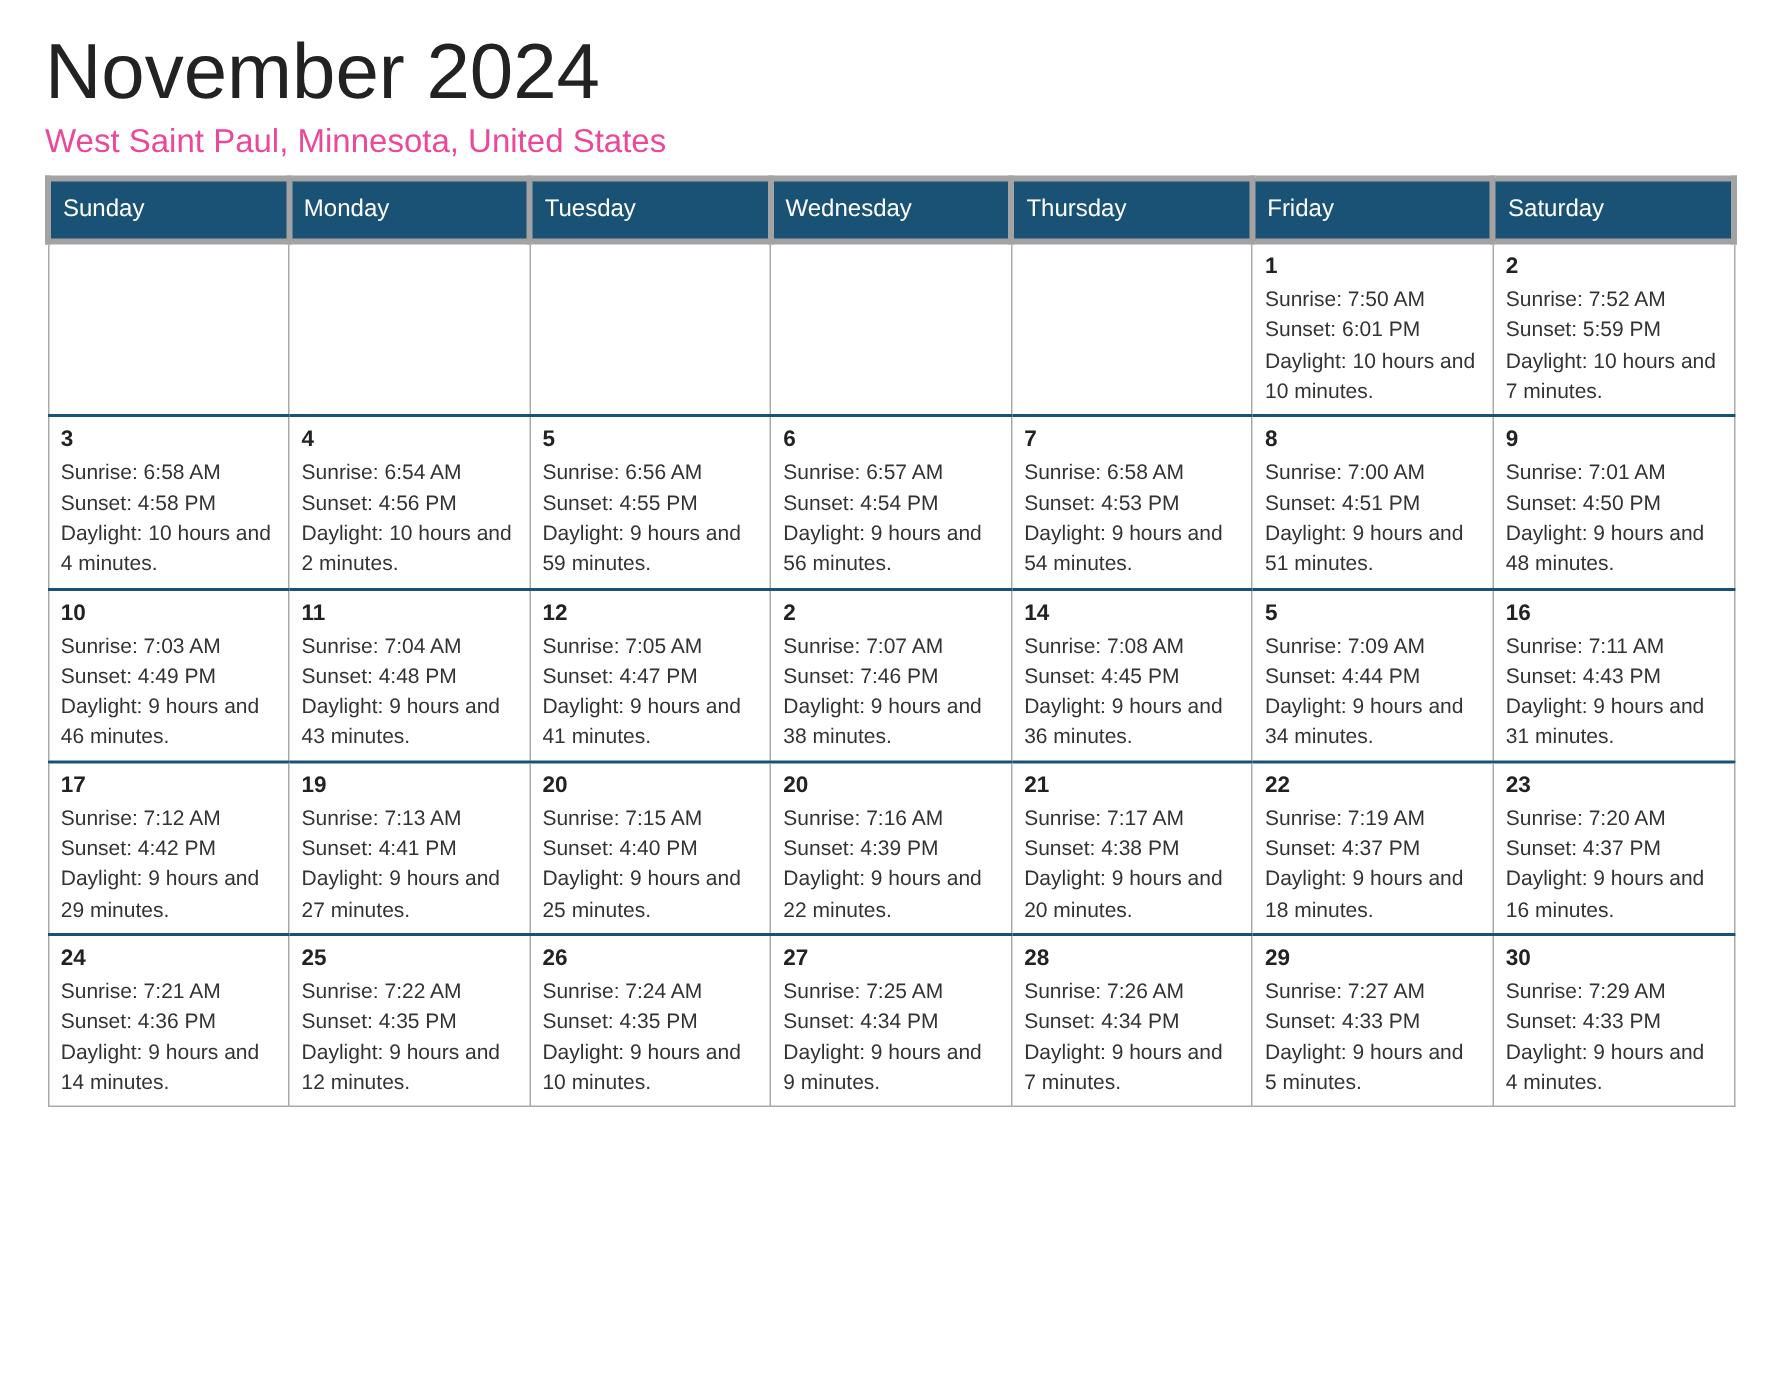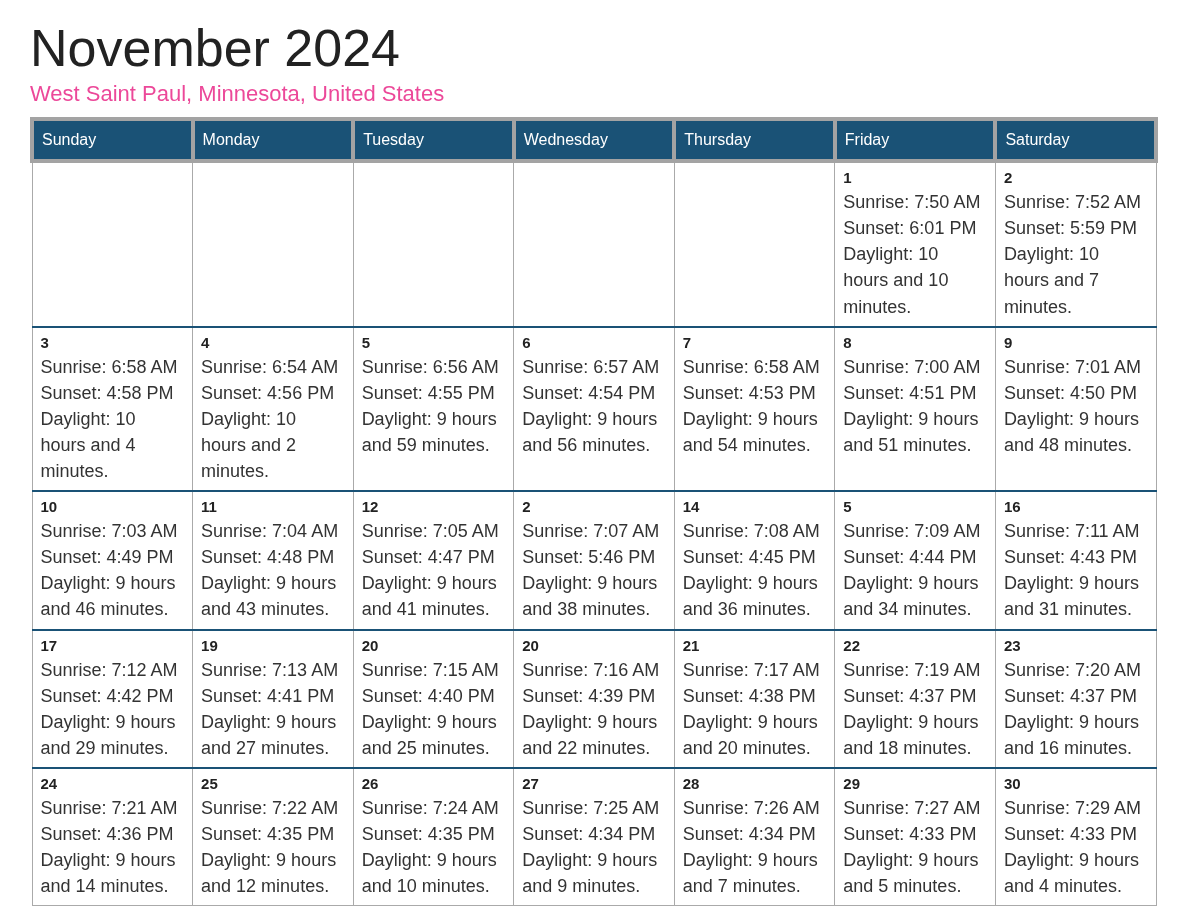--- a/index.html
+++ b/index.html
@@ -61,21 +61,21 @@
       border-top: 2px solid #1a5276;
     }
     .day-number {
       font-size: 15px;
       font-weight: bold;
       display: block;
       margin-bottom: 3px;
       color: #222;
     }
     .day-info {
-      font-size: 18px;
+      font-size: 14px;
       color: #333;
       line-height: 1.45;
     }
     .empty-cell {
       background: #f8f8f8;
     }
     
     .logo-wrap {
       display: flex;
       flex-direction: column;
@@ -233,21 +233,21 @@
         <td>
           <span class="day-number">12</span>
           <div class="day-info">Sunrise: 7:05 AM
 Sunset: 4:47 PM
 Daylight: 9 hours
 and 41 minutes.</div>
         </td>
         <td>
           <span class="day-number">2</span>
           <div class="day-info">Sunrise: 7:07 AM
-Sunset: 5:46 PM
+Sunset: 7:46 PM
 Daylight: 9 hours
 and 38 minutes.</div>
         </td>
         <td>
           <span class="day-number">14</span>
           <div class="day-info">Sunrise: 7:08 AM
 Sunset: 4:45 PM
 Daylight: 9 hours
 and 36 minutes.</div>
         </td>

